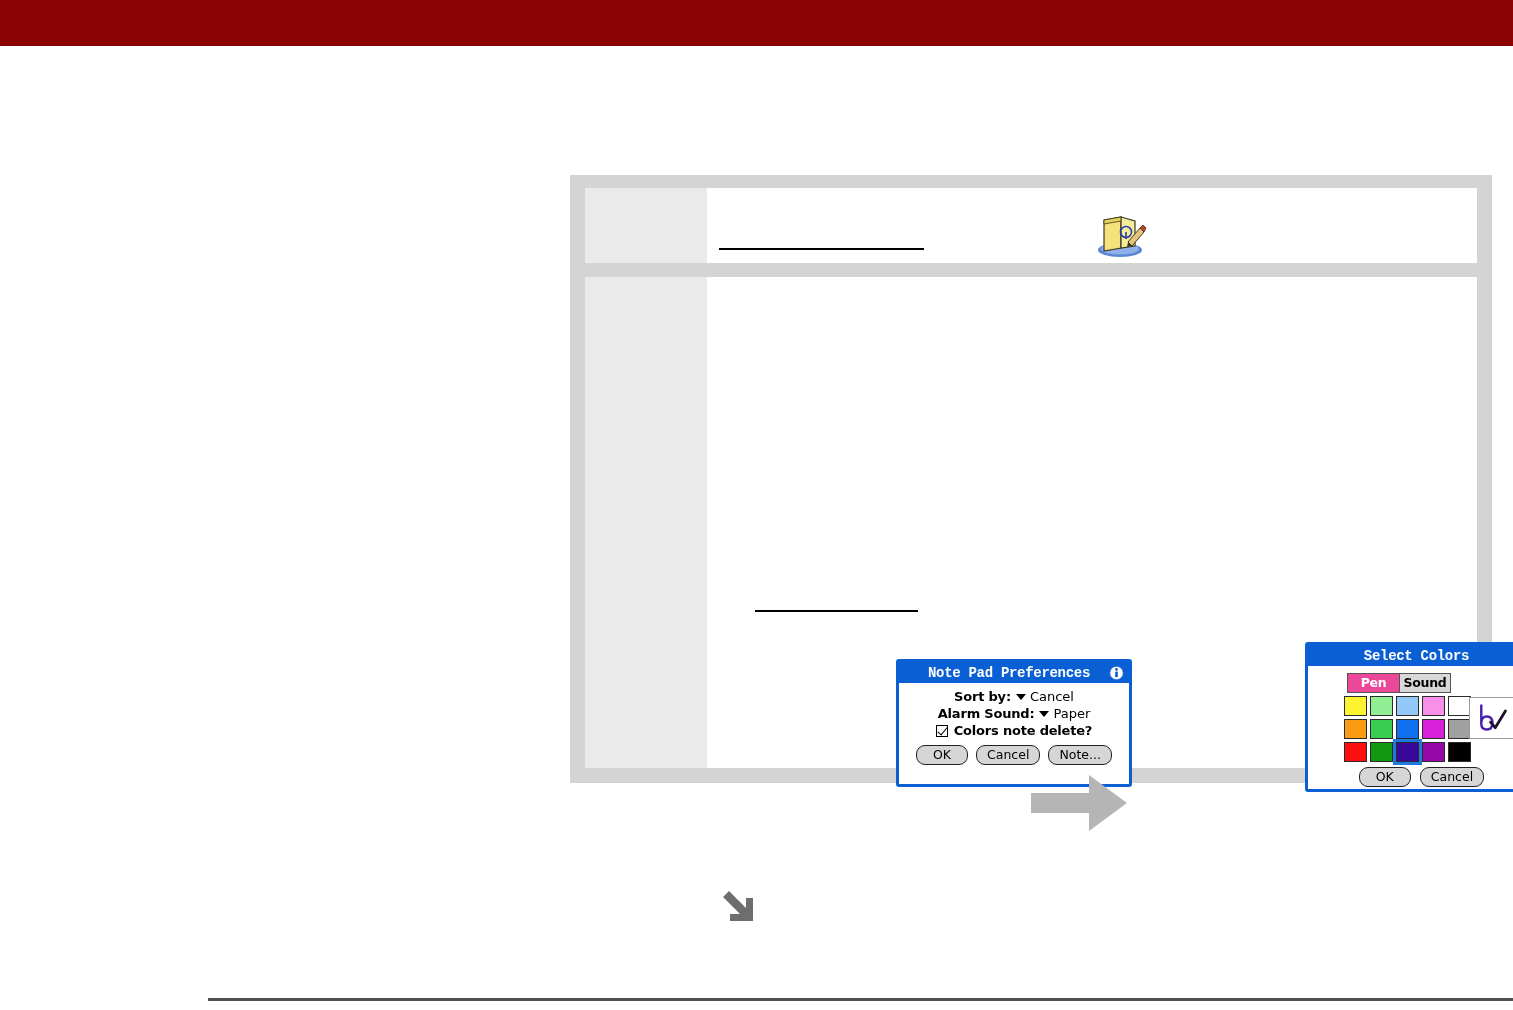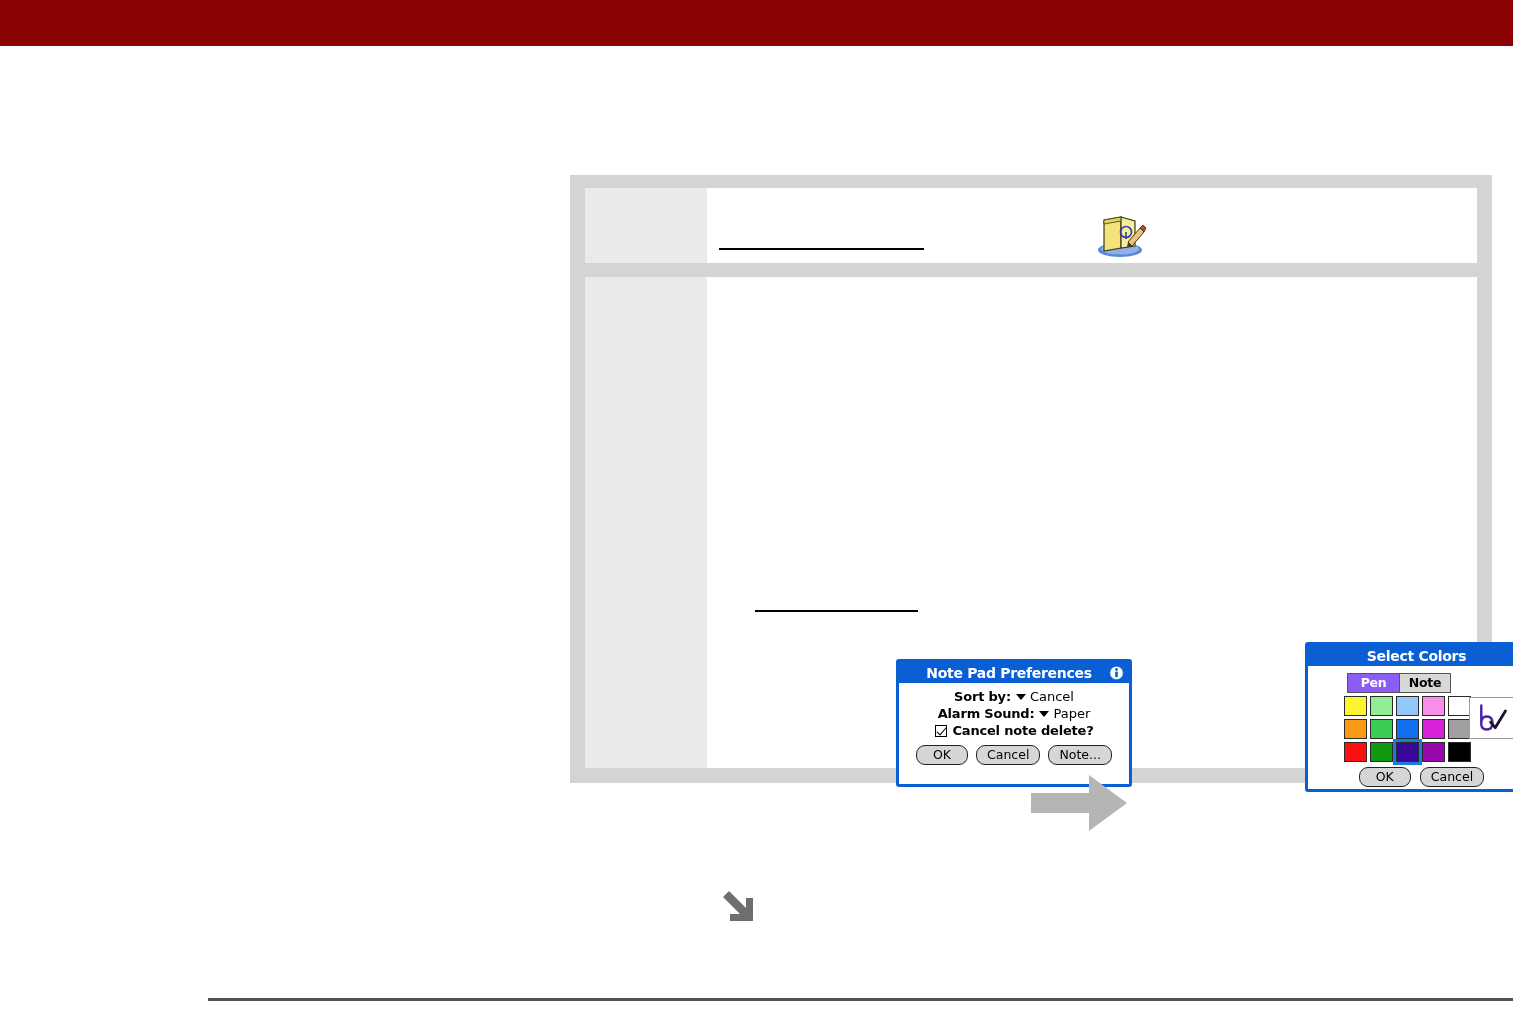--- a/index.html
+++ b/index.html
@@ -102,21 +102,21 @@
     background: #0a5fd4;
     color: #ffffff;
     display: flex;
     align-items: center;
     justify-content: center;
     position: relative;
     font-size: 14px;
     font-weight: bold;
     letter-spacing: -0.3px;
   }
-  .palm-title-text { padding-right: 10px; }
+  .palm-title-text { padding-right: 10px; font-family: Liberation Mono, monospace; }
   .info-icon {
     position: absolute;
     right: 5px; top: 50%;
     transform: translateY(-50%);
     width: 15px; height: 15px;
   }
 
   
   #prefs-dialog {
     left: 189px; top: 382px;
@@ -198,21 +198,21 @@
     border: 1.5px solid #555;
   }
   .tab {
     flex: 1 1 50%;
     text-align: center;
     font-size: 12.5px;
     font-weight: bold;
     padding: 1px 0 2px 0;
     letter-spacing: -0.3px;
   }
-  .tab.selected { background: #8b5cf6; color: #ffffff; }
+  .tab.selected { background: #ec4899; color: #ffffff; }
   .tab.unselected { background: #d8d8d8; color: #000000; border-left: 1.5px solid #555; }
 
   #color-grid {
     position: absolute;
     left: 36px; top: 30px;
     display: grid;
     grid-template-columns: repeat(5, 23px);
     grid-template-rows: repeat(3, 20px);
     gap: 3px;
   }
@@ -308,21 +308,21 @@
           </div>
 
           <div class="prefs-row">
             <span class="prefs-label">Alarm Sound:</span>
             <span class="prefs-caret"></span>
             <span class="prefs-value">Paper</span>
           </div>
 
           <div class="prefs-checkbox-row">
             <span class="palm-checkbox"></span>
-            <span class="checkbox-label">Cancel note delete?</span>
+            <span class="checkbox-label">Colors note delete?</span>
           </div>
 
           <div class="palm-button-row">
             <div class="palm-button">OK</div>
             <div class="palm-button">Cancel</div>
             <div class="palm-button">Note...</div>
           </div>
 
         </div>
       </div>
@@ -333,21 +333,21 @@
 
       <div class="palm-dialog" id="colors-dialog">
         <div class="palm-titlebar">
           <span class="palm-title-text">Select Colors</span>
 
         </div>
         <div id="colors-body">
 
           <div class="tab-strip">
             <div class="tab selected">Pen</div>
-            <div class="tab unselected">Note</div>
+            <div class="tab unselected">Sound</div>
           </div>
 
           <div id="color-grid">
 
           <div class="color-swatch" style="background: rgb(252, 244, 48);"></div>
               <div class="color-swatch" style="background: rgb(144, 238, 148);"></div>
               <div class="color-swatch" style="background: rgb(147, 201, 248);"></div>
               <div class="color-swatch" style="background: rgb(248, 144, 234);"></div>
               <div class="color-swatch" style="background: rgb(255, 255, 255);"></div>
               <div class="color-swatch" style="background: rgb(251, 154, 20);"></div>

